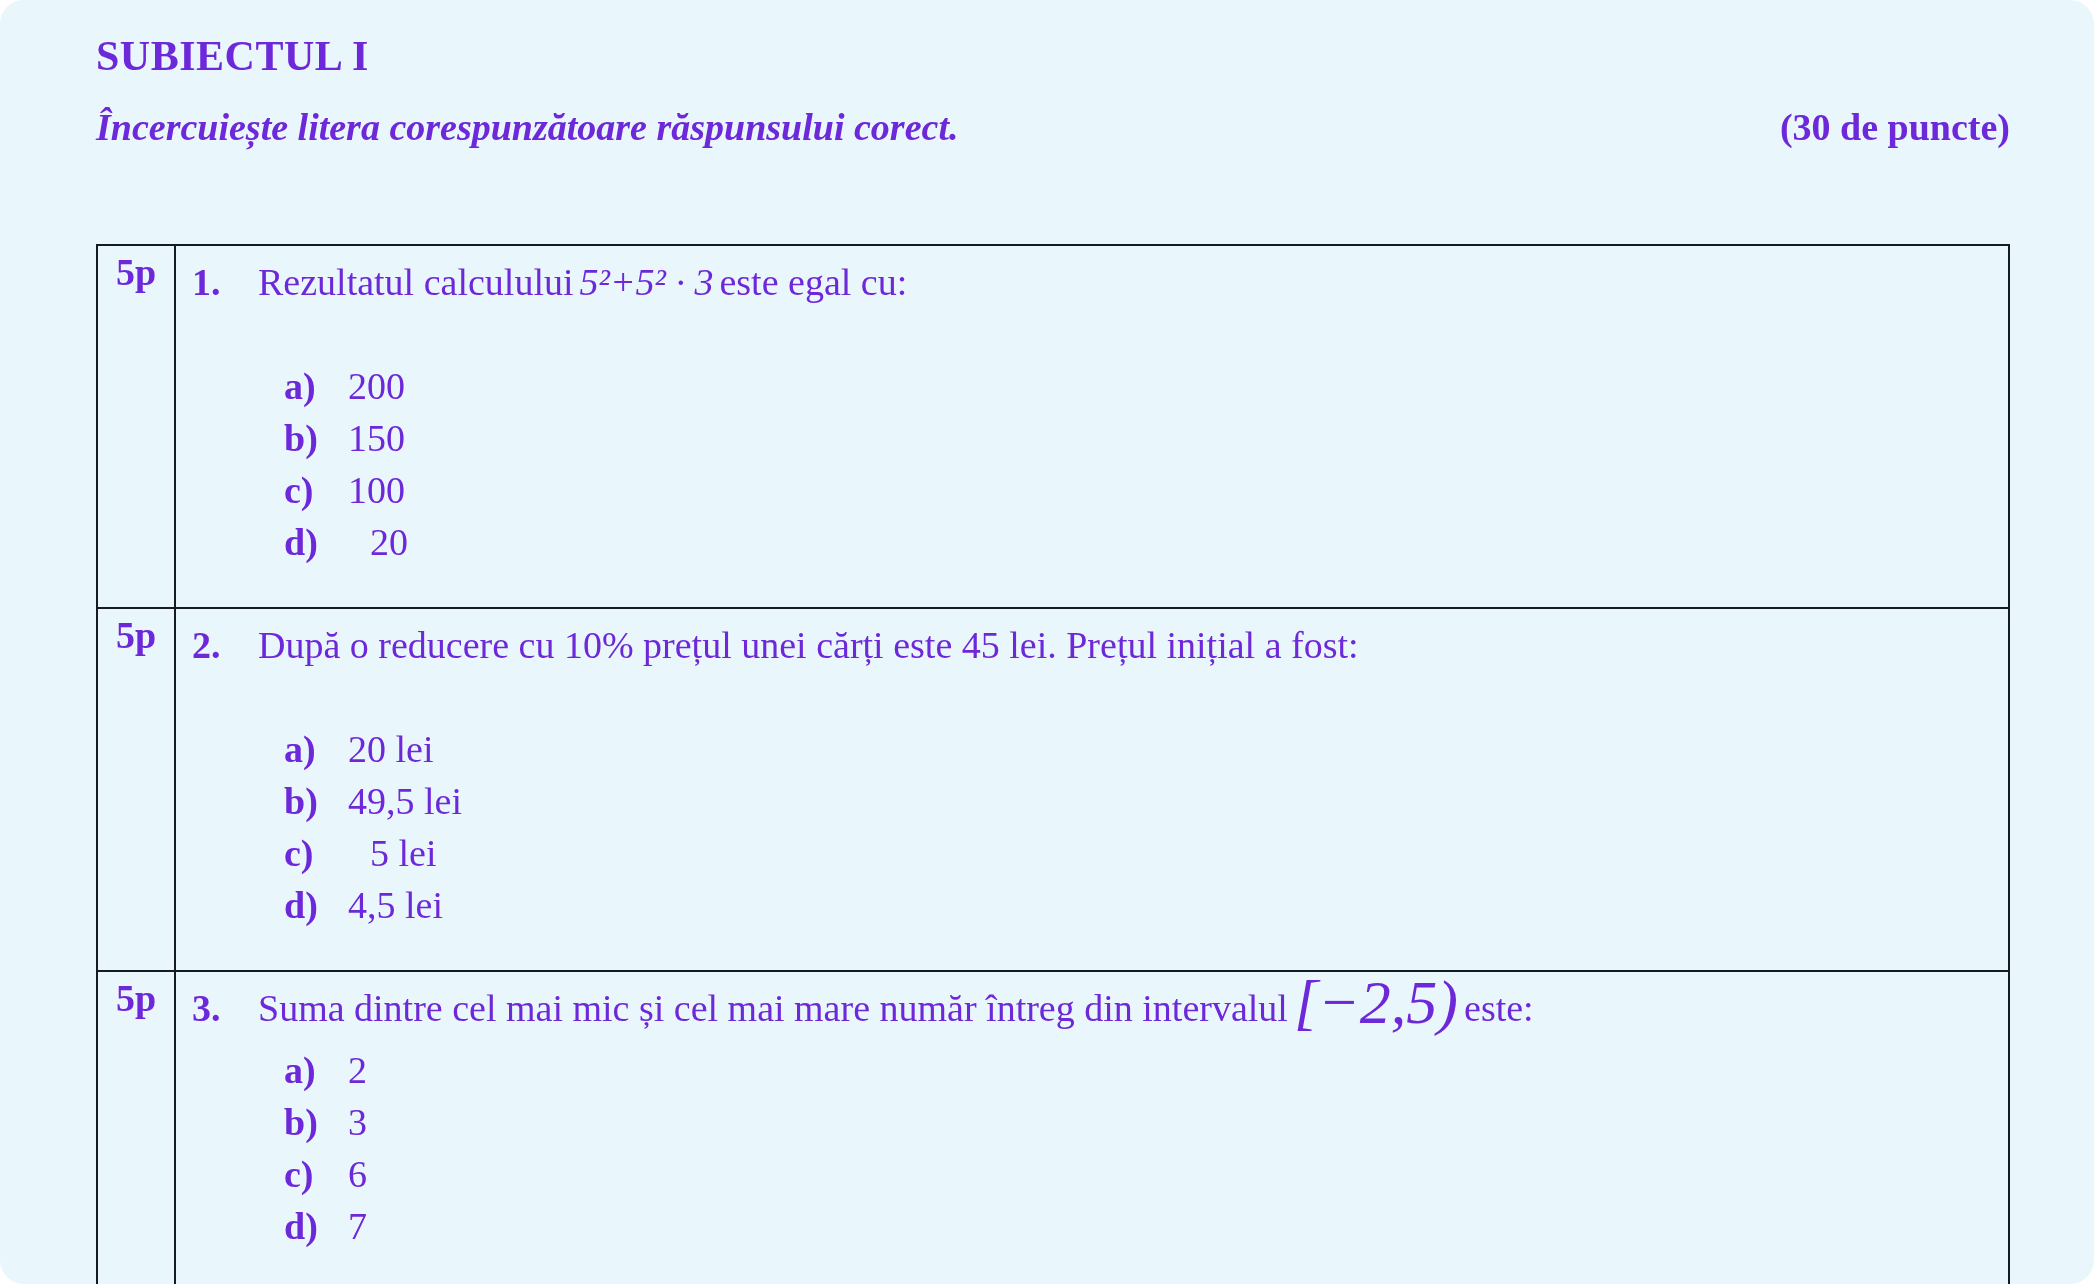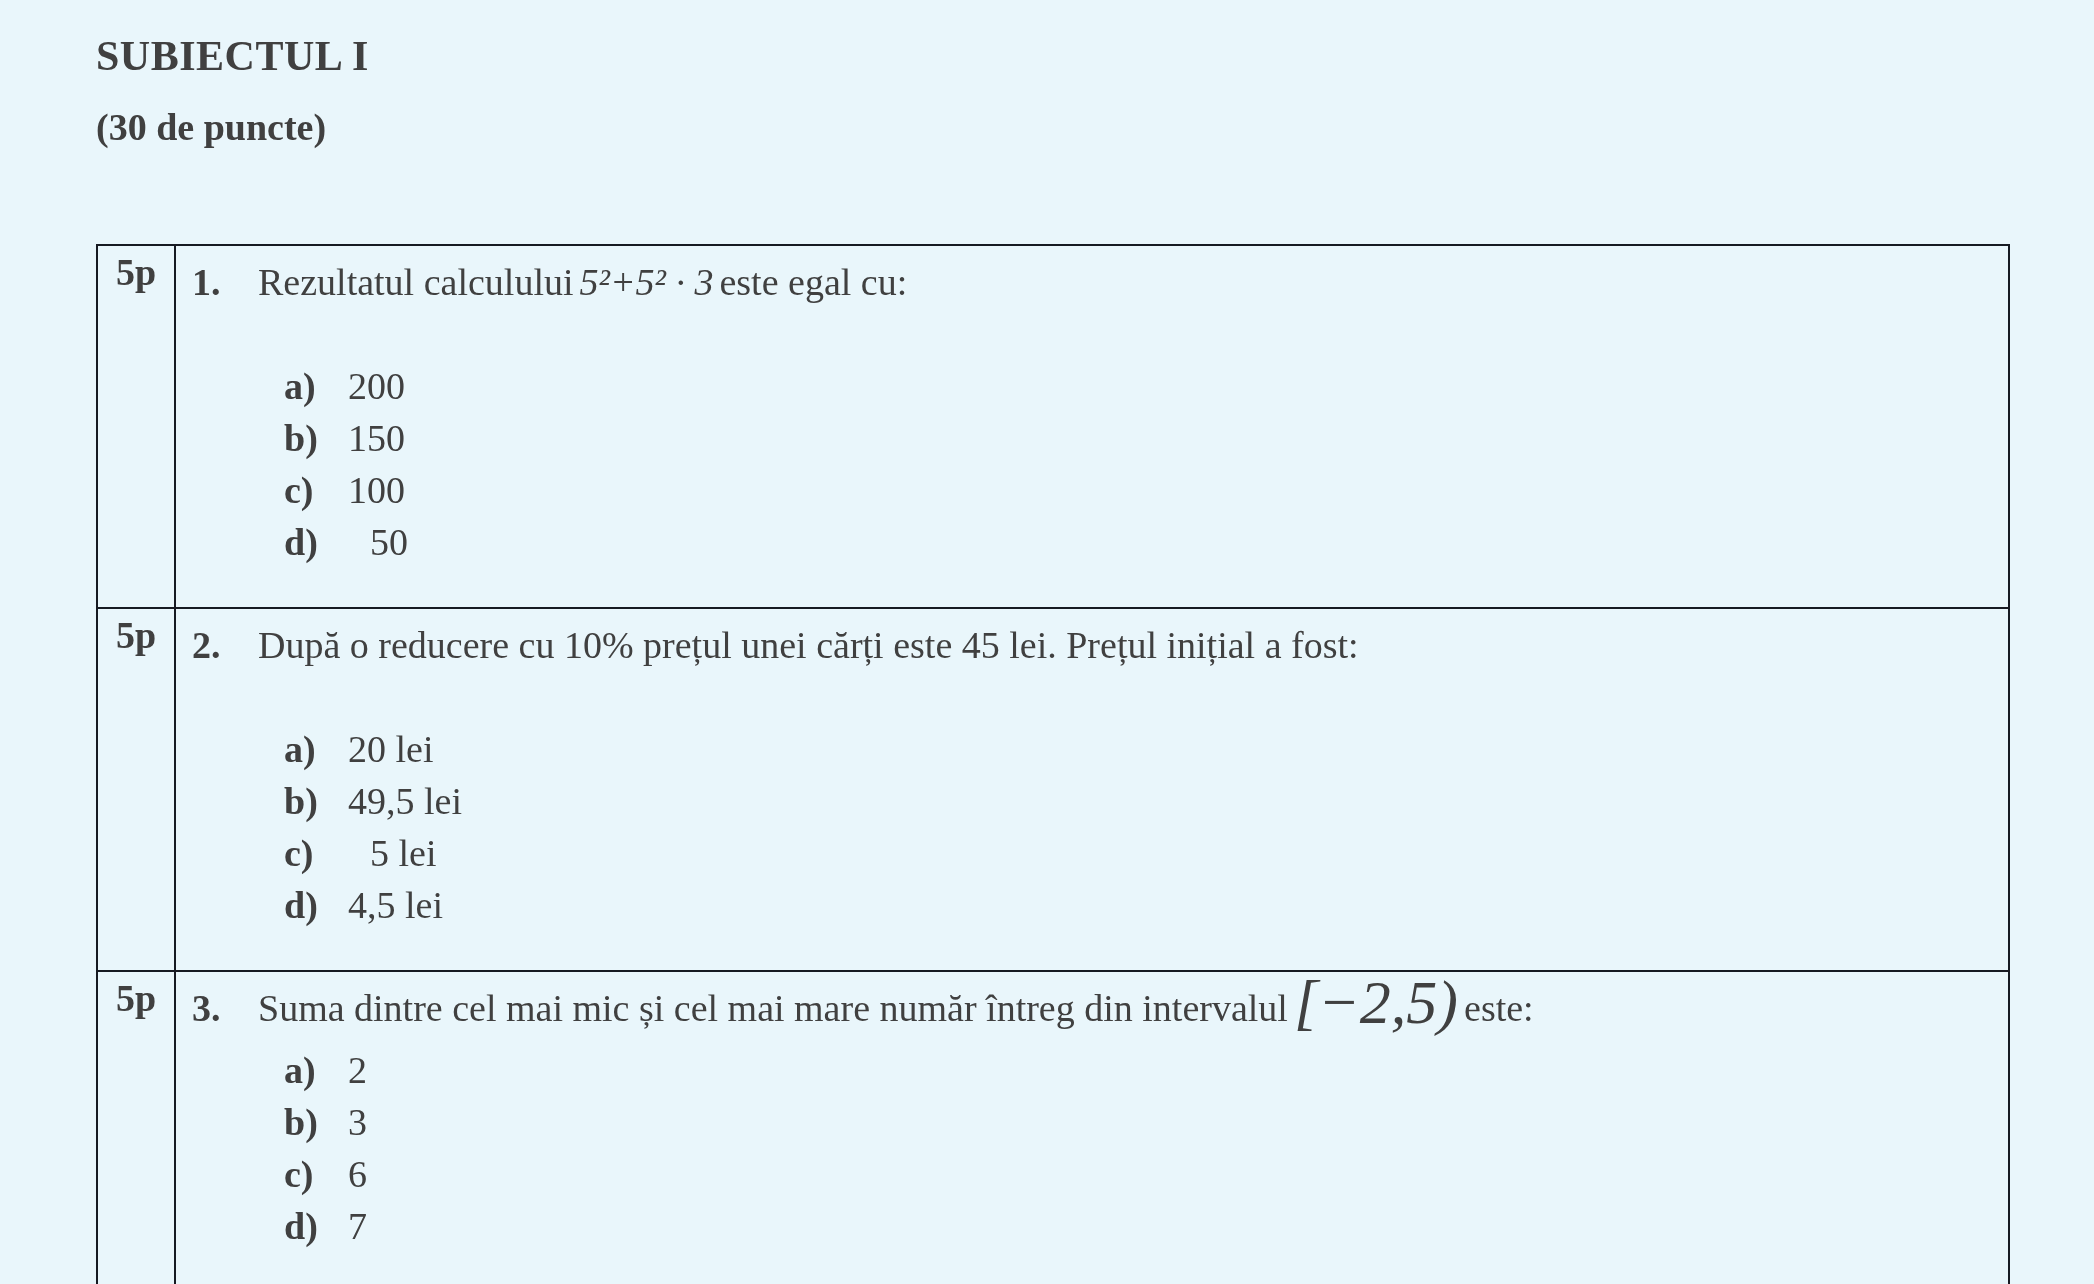--- a/index.html
+++ b/index.html
@@ -2,22 +2,23 @@
 <html><head>
 <meta charset="utf-8">
 <style>
   html, body { margin: 0; padding: 0; }
   .page {
     position: relative;
     width: 2094px;
     height: 1284px;
     overflow: hidden;
     background: #e9f6fb;
-    color: #404040;
+    color: #6d28d9;
     font-family: "Liberation Serif", "DejaVu Serif", serif;
+    border-radius: 24px;
   }
   .content {
     margin-left: 96px;
     margin-right: 84px; 
   }
   .doc-title {
     padding-top: 32px;
     font-size: 42px;
     line-height: 48px;
     font-weight: bold;
@@ -96,20 +97,21 @@
 </style>
 </head>
 <body>
 
 <div class="page">
   <div class="content">
 
     <div class="doc-title">SUBIECTUL I</div>
 
     <div class="instruction-row">
+      <span class="instruction">Încercuiește litera corespunzătoare răspunsului corect.</span>
       <span class="points-total">(30 de puncte)</span>
     </div>
 
     <div class="qtable">
 
       <div class="question-row">
         <div class="pts-cell">5p</div>
         <div class="q-cell">
           <div class="q-line">
             <span class="q-num">1.</span><span>Rezultatul calculului</span><span class="q-math">5²+5² · 3</span><span>este egal cu:</span>
@@ -118,21 +120,21 @@
             <div class="opt-line">
               <span class="opt-letter">a)</span><span class="opt-val">200</span>
             </div>
             <div class="opt-line">
               <span class="opt-letter">b)</span><span class="opt-val">150</span>
             </div>
             <div class="opt-line">
               <span class="opt-letter">c)</span><span class="opt-val">100</span>
             </div>
             <div class="opt-line">
-              <span class="opt-letter">d)</span><span class="opt-val indent">50</span>
+              <span class="opt-letter">d)</span><span class="opt-val indent">20</span>
             </div>
           </div>
         </div>
       </div>
 
       <div class="question-row">
         <div class="pts-cell">5p</div>
         <div class="q-cell">
           <div class="q-line">
             <span class="q-num">2.</span><span>După o reducere cu 10% prețul unei cărți este 45 lei. Prețul inițial a fost:</span><span class="q-math"></span><span></span>

